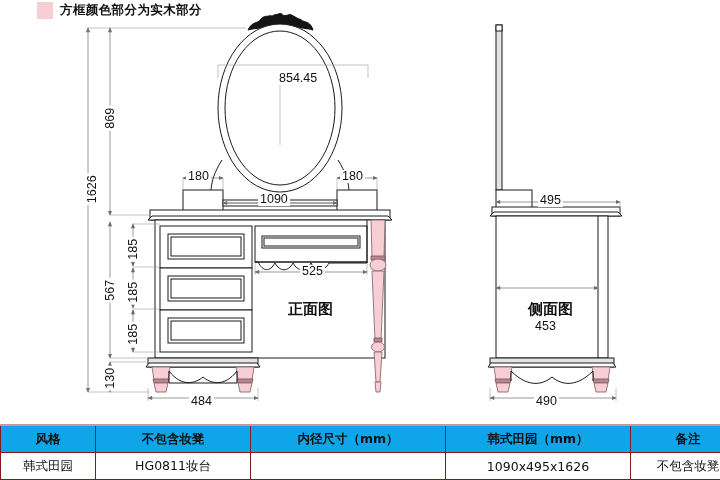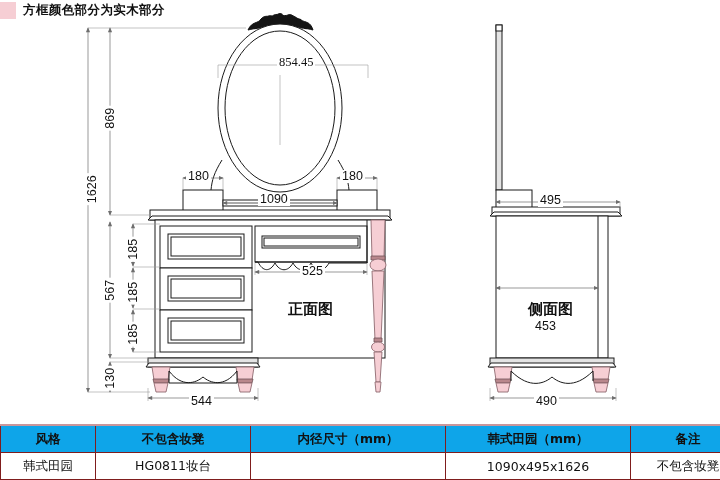--- a/index.html
+++ b/index.html
@@ -8,20 +8,21 @@
     font-family:"Liberation Sans","DejaVu Sans",sans-serif;
     color:#111;
   }
   #stage{position:absolute;inset:0;width:720px;height:480px;}
   #drawing{position:absolute;left:0;top:0;width:720px;height:420px;}
 
   
   .legend{
     position:absolute;left:0;top:2px;display:flex;align-items:center;gap:7px;
     z-index:20;
+    padding-left:37px;
   }
   .legend .swatch{
     width:16px;height:17px;background:#f6ced4;border:0;display:block;
   }
   .legend .legend-text{
     font-size:12.5px;font-weight:bold;letter-spacing:.4px;color:#111;
     font-family:"DejaVu Sans","Liberation Sans",sans-serif;
   }
 
   
@@ -271,26 +272,26 @@
   </svg>
 
   <div class="dim v" style="left:76px;top:183px;transform:rotate(-90deg);">1626</div>
   <div class="dim v" style="left:98px;top:112px;transform:rotate(-90deg);">869</div>
   <div class="dim v" style="left:98px;top:284px;transform:rotate(-90deg);">567</div>
   <div class="dim v" style="left:121px;top:243px;transform:rotate(-90deg);">185</div>
   <div class="dim v" style="left:121px;top:286px;transform:rotate(-90deg);">185</div>
   <div class="dim v" style="left:121px;top:328px;transform:rotate(-90deg);">185</div>
   <div class="dim v" style="left:98px;top:372px;transform:rotate(-90deg);">130</div>
 
-  <div class="dim" style="left:277px;top:56px;font-family:Liberation Serif, serif;">854.45</div>
+  <div class="dim" style="left:277px;top:72px;">854.45</div>
   <div class="dim" style="left:186px;top:170px;">180</div>
   <div class="dim" style="left:340px;top:170px;">180</div>
   <div class="dim" style="left:258px;top:193px;">1090</div>
   <div class="dim" style="left:300px;top:265px;">525</div>
-  <div class="dim" style="left:189px;top:395px;">544</div>
+  <div class="dim" style="left:189px;top:395px;">484</div>
 
   <div class="dim" style="left:538px;top:194px;">495</div>
   <div class="dim" style="left:533px;top:281px;margin-top:39px;">453</div>
   <div class="dim" style="left:534px;top:395px;">490</div>
 
   <div class="viewlabel" style="left:288px;top:300px;">正面图</div>
   <div class="viewlabel" style="left:528px;top:300px;">侧面图</div>
 
   <table class="spec-table">
     <thead>

